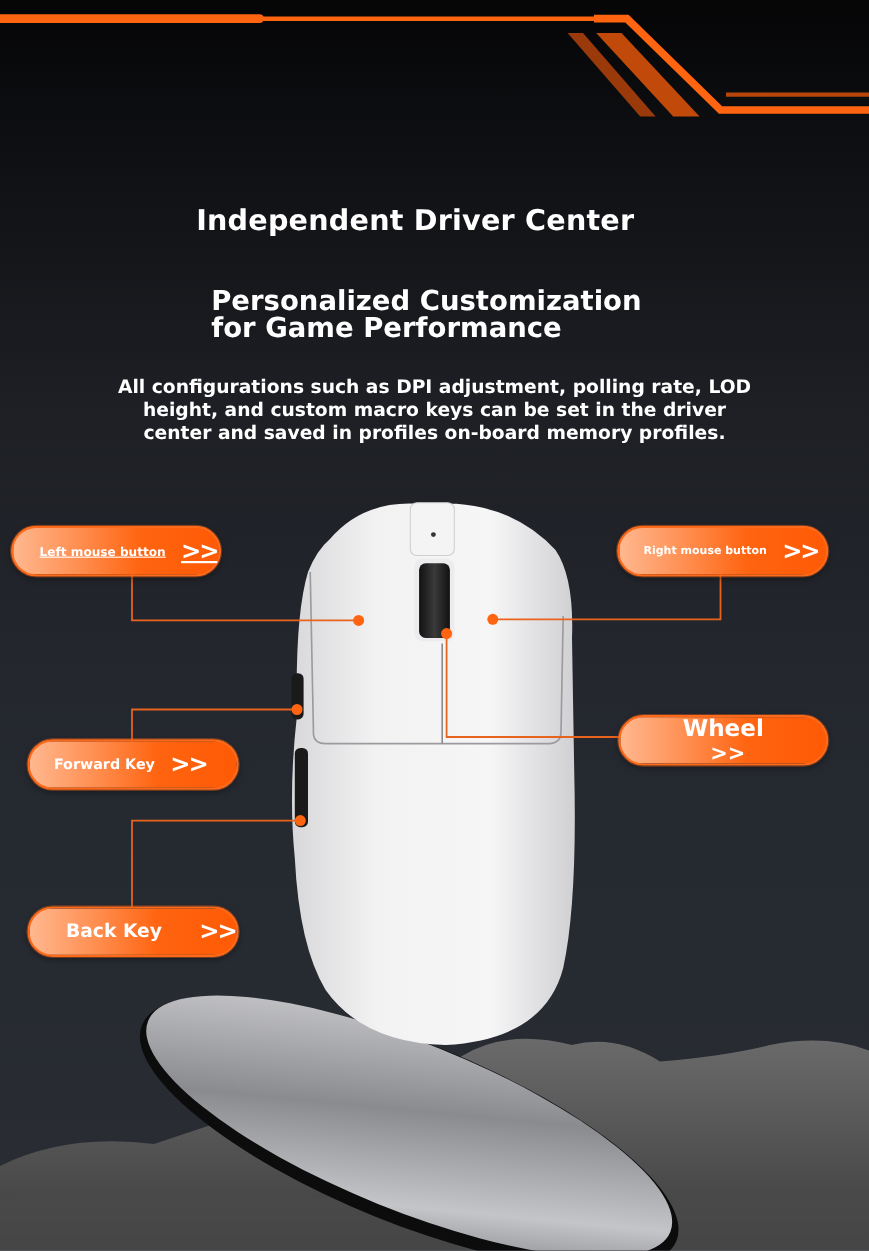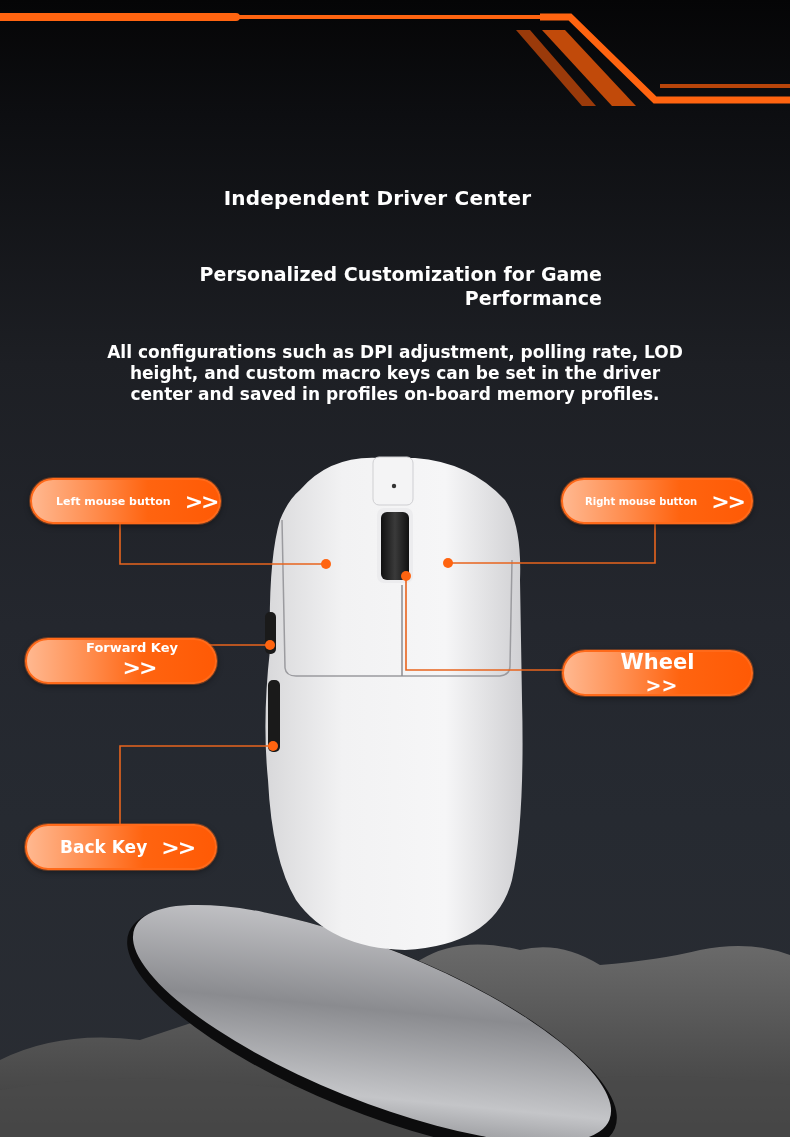--- a/index.html
+++ b/index.html
@@ -6,25 +6,25 @@
   html, body { width: 790px; height: 1137px; overflow: hidden; }
   body {
     position: relative;
     font-family: "DejaVu Sans", sans-serif;
     background: linear-gradient(180deg, #050506 0%, #0d0e11 10%, #1d1f24 32%, #24272e 55%, #262a31 72%, #2a2d33 100%);
     color: #fff;
   }
   .deco { position: absolute; left: 0; top: 0; width: 790px; height: 120px; }
   .title {
     position: absolute; left: 0; width: 755px; top: 186px; text-align: center;
-    font-size: 20px; font-weight: bold; letter-spacing: 0.2px;
+    font-size: 26px; font-weight: bold; letter-spacing: 0.2px;
   }
   .subtitle {
-    position: absolute; left: 172px; width: 430px; top: 262px; text-align: right;
-    font-size: 19px; font-weight: bold; line-height: 24px;
+    position: absolute; left: 192px; width: 430px; top: 262px; text-align: left;
+    font-size: 25px; font-weight: bold; line-height: 24px;
   }
   .desc {
     position: absolute; left: 100px; width: 590px; top: 342px; text-align: center;
     font-size: 17px; font-weight: bold; line-height: 21px;
   }
   .scene { position: absolute; left: 0; top: 0; width: 790px; height: 1137px; }
   .pill {
     position: absolute; height: 46px; border-radius: 23px;
     background: linear-gradient(90deg, #ffb890 0%, #ff8a4a 35%, #ff6410 62%, #ff5a05 100%);
     border: 2px solid #ff6a1a;
@@ -109,36 +109,36 @@
   </g>
   <g fill="#ff6410">
     <circle cx="326" cy="564" r="5"></circle>
     <circle cx="448" cy="563" r="5"></circle>
     <circle cx="406" cy="576" r="5"></circle>
     <circle cx="270" cy="645" r="5"></circle>
     <circle cx="273" cy="746" r="5"></circle>
   </g>
 </svg>
 
-<div class="pill" style="left:30px; top:478px; width:191px; padding-left:24px; font-size:11px;">
+<div class="pill" style="left:10px; top:478px; width:191px; padding-left:24px; font-size:11px;text-decoration:underline;">
   <span class="lbl">Left mouse button</span>
   <span class="arr" style="font-size:22px; margin-left:14px;">&gt;&gt;</span>
 </div>
 
 <div class="pill" style="left:561px; top:478px; width:192px; padding-left:22px; font-size:10px;text-align:center;">
   <span class="lbl">Right mouse button</span>
   <span class="arr" style="font-size:22px; margin-left:14px;">&gt;&gt;</span>
 </div>
 
 <div class="pill" style="left:562px; top:650px; width:191px; justify-content:center; font-size:21px;flex-direction:column;">
   <span class="lbl">Wheel</span>
   <span class="arr" style="font-size:19px; margin-left:8px; letter-spacing:0;">&gt;&gt;</span>
 </div>
 
-<div class="pill" style="left:25px; top:638px; width:192px; padding-left:22px; font-size:13px;flex-direction:column;">
+<div class="pill" style="left:25px; top:672px; width:192px; padding-left:22px; font-size:13px;">
   <span class="lbl">Forward Key</span>
   <span class="arr" style="font-size:22px; margin-left:14px;">&gt;&gt;</span>
 </div>
 
-<div class="pill" style="left:25px; top:824px; width:192px; padding-left:33px; font-size:17px;">
+<div class="pill" style="left:25px; top:824px; width:192px; padding-left:33px; font-size:17px;gap:20px;">
   <span class="lbl">Back Key</span>
   <span class="arr" style="font-size:22px; margin-left:14px;">&gt;&gt;</span>
 </div>
 
 </body></html>

